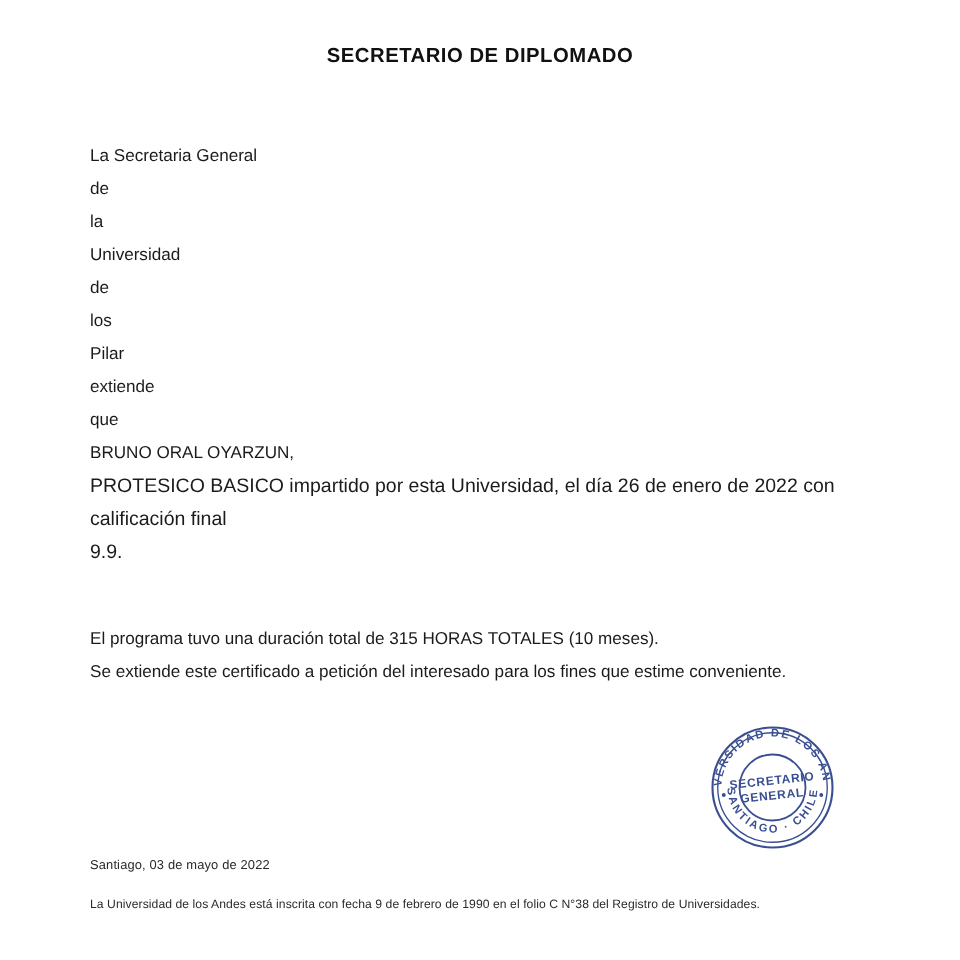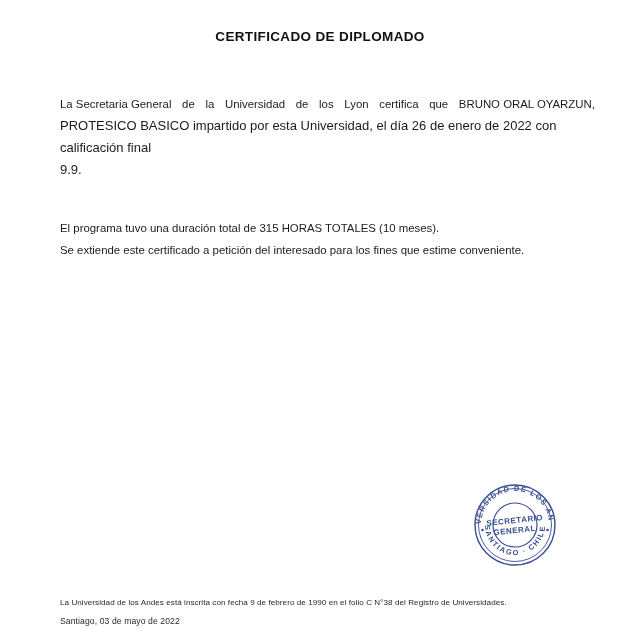--- a/index.html
+++ b/index.html
@@ -54,20 +54,21 @@
   .para.p-closing { }
 
   
   .jline {
     display: flex;
     justify-content: space-between;
     font-size: 11.4px;
     line-height: 22px;
     color: #1b1b1b;
     white-space: nowrap;
+    flex-direction: column;
   }
   .jline .w { display: inline-block; }
   .jline.indent { padding-left: 9px; }
 
   .plain-line {
     font-size: 13px;
     line-height: 22px;
     color: #1b1b1b;
   }
 
@@ -108,53 +109,53 @@
     top: 478px;
     width: 94px;
     height: 94px;
   }
   .seal svg { display: block; }
 
   
   .footer-date {
     position: absolute;
     left: 60px;
-    top: 616px;
+    top: 571px;
     font-size: 8.6px;
     color: #2a2a2a;
     letter-spacing: 0.1px;
   }
   .footer-note {
     position: absolute;
     left: 60px;
     top: 598px;
     font-size: 8.1px;
     color: #2a2a2a;
     letter-spacing: 0.05px;
     text-align: right;
   }
 </style>
 </head>
 <body>
 
 <div class="page">
 
-  <div class="doc-title">CERTIFICADO DE DIPLOMADO</div>
+  <div class="doc-title">SECRETARIO DE DIPLOMADO</div>
 
   <div class="body-block">
 
     <div class="jline" id="jl0">
         <span class="w">La Secretaria General</span>
         <span class="w">de</span>
         <span class="w">la</span>
         <span class="w">Universidad</span>
         <span class="w">de</span>
         <span class="w">los</span>
-        <span class="w">Lyon</span>
-        <span class="w">certifica</span>
+        <span class="w">Pilar</span>
+        <span class="w">extiende</span>
         <span class="w">que</span>
         <span class="w">BRUNO ORAL OYARZUN,</span>
       </div>
     <div class="plain-line">PROTESICO BASICO impartido por esta Universidad, el día 26 de enero de 2022 con calificación final</div>
     <div class="plain-line">9.9.</div>
 
     <p class="para p-duration">El programa tuvo una duración total de 315 HORAS TOTALES (10 meses).</p>
 
     <p class="para p-closing">Se extiende este certificado a petición del interesado para los fines que estime conveniente.</p>
   </div>

